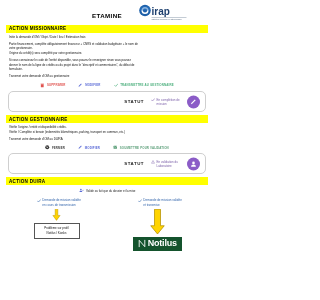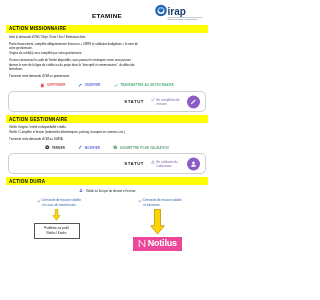--- a/index.html
+++ b/index.html
@@ -11,21 +11,21 @@
     -webkit-font-smoothing:none;
   }
   .page{position:relative;width:214px;height:300px;box-sizing:border-box;padding:3px 6px 0 6px;}
 
   
   .header{position:relative;height:22px;}
   .doc-title{
     position:absolute;left:0;right:0;top:9px;text-align:center;
     font-size:6.2px;font-weight:bold;letter-spacing:.4px;color:#000;
   }
-  .logo{position:absolute;right:2px;top:1px;width:52px;height:17px;}
+  .logo{position:absolute;right:18px;top:1px;width:52px;height:17px;}
   .logo svg{display:block;}
 
   
   .yellow-bar{
     background:#ffff00;color:#000;
     font-size:4.6px;font-weight:bold;letter-spacing:.25px;
     padding:1.4px 2px 1.4px 3px;
     margin:0 0 2px 0;
   }
 
@@ -83,21 +83,21 @@
   .arrow{margin:2px 0 2px 0;display:block;}
   .arrow.small{width:9px;height:12px;}
   .arrow.big{width:15px;height:26px;}
 
   .prob-box{
     border:0.7px solid #555;background:#fff;
     font-size:2.9px;line-height:1.6;text-align:center;color:#111;
     padding:2.5px 3px;width:46px;box-sizing:border-box;
   }
   .notilus{
-    background:#ec4899;padding:2.5px 5px;display:flex;align-items:center;gap:1.5px;
+    background:#14532d;padding:2.5px 5px;display:flex;align-items:center;gap:1.5px;
   }
   .notilus .nmark{width:8px;height:9px;flex:0 0 auto;}
   .notilus .nword{font-size:9px;font-weight:bold;color:#ffffff;letter-spacing:-.2px;line-height:1;}
 </style>
 </head>
 <body>
 
 <div class="page">
 
   <div class="header">

